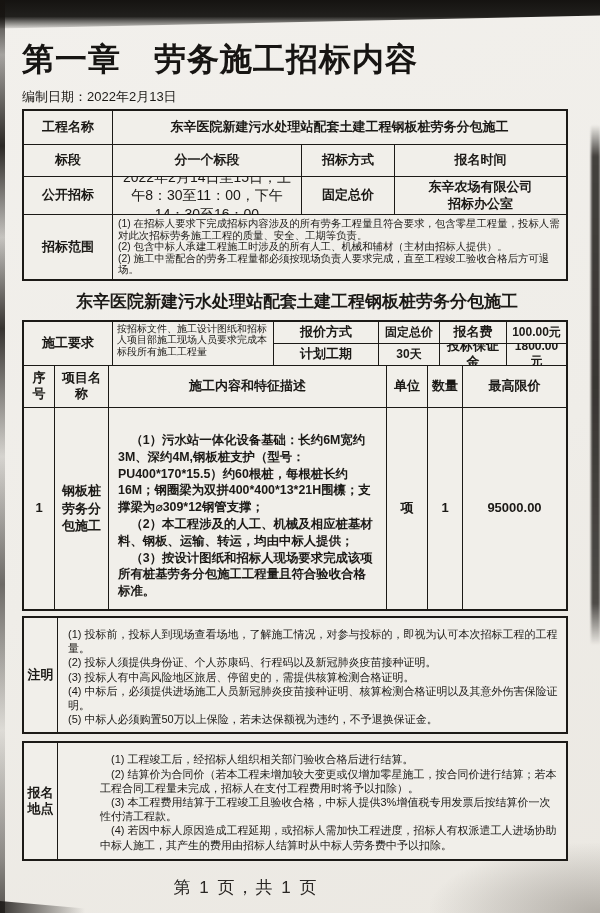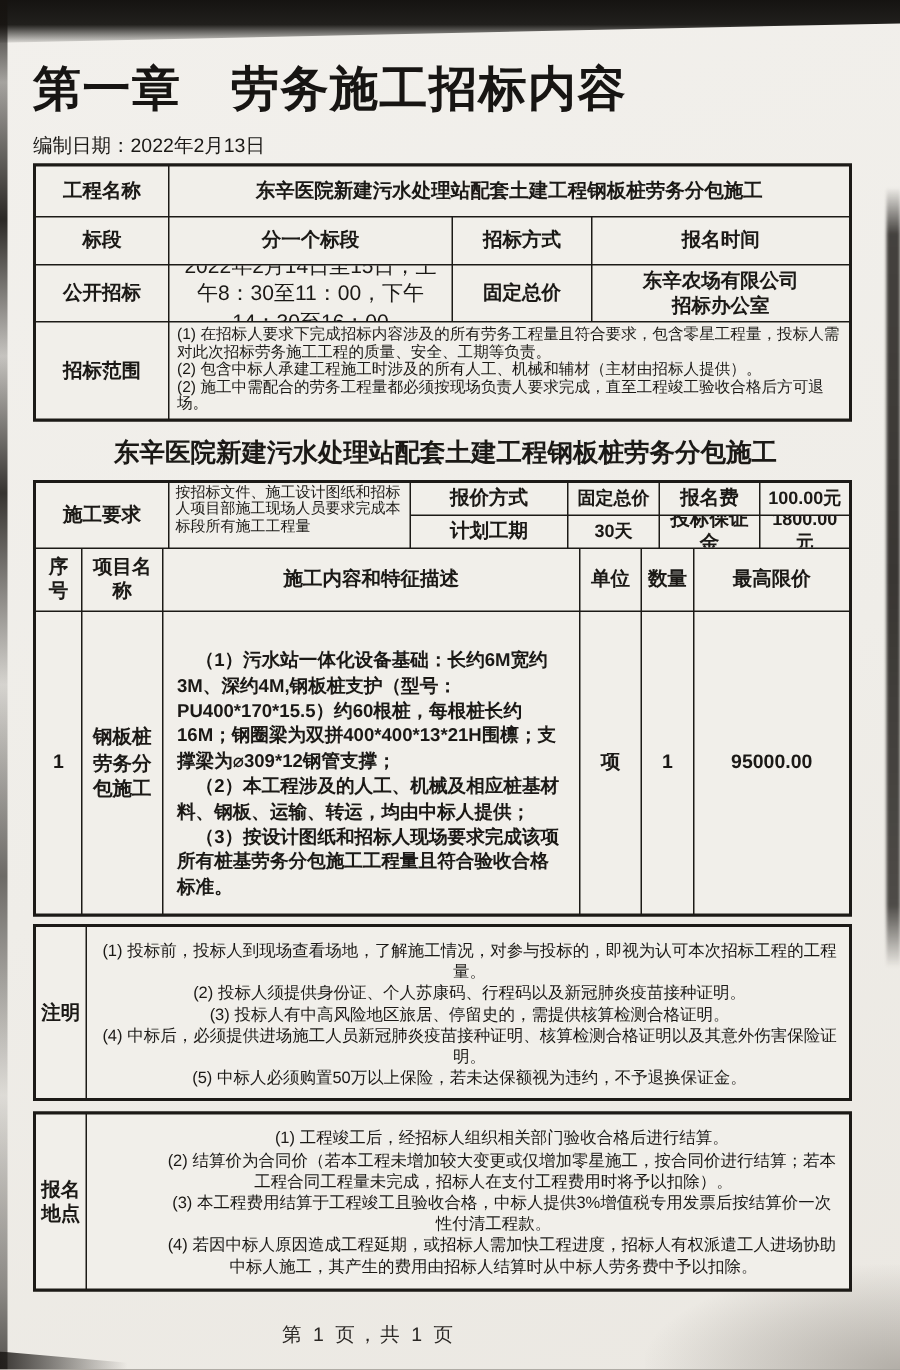--- a/index.html
+++ b/index.html
@@ -90,26 +90,26 @@
   .req-desc{font-size:10px;font-weight:500;line-height:11.5px;padding:1px 4px;}
   .fee{font-size:12px;}
   .secB{grid-template-columns:30px 53px 277px 40px 34px 1fr;grid-template-rows:41px 201px;}
   .desc-cell{display:block;text-align:left;font-size:12.4px;font-weight:600;line-height:16.8px;padding:24px 8px 6px 9px;}
   .desc-cell p{margin:0;text-indent:1em;}
   .name-cell{padding:2px 4px;line-height:1.35;}
   
   .tbl-note{grid-template-columns:33px 1fr;margin-top:5px;min-height:106px;}
   .tbl-settle{grid-template-columns:33px 1fr;margin-top:7px;min-height:120px;}
   .note-label{font-size:13px;font-weight:bold;line-height:1.3;padding:0;}
-  .note-body{display:block;text-align:center;font-size:11px;font-weight:500;line-height:14.2px;padding:9px 8px 6px 10px;}
+  .note-body{display:block;text-align:left;font-size:11px;font-weight:500;line-height:14.2px;padding:9px 8px 6px 10px;}
   .note-body p{margin:0;}
   .settle-body p{text-indent:1em;margin-left:32px;}
   .footer{
     position:absolute;left:0;bottom:14px;width:492px;text-align:center;
-    font-size:13px;font-weight:500;letter-spacing:2px;color:#2a2724;
+    font-size:17px;font-weight:500;letter-spacing:2px;color:#2a2724;
   }
 </style>
 </head>
 <body>
 
 <div class="page">
 
   <div class="scan-top"></div>
   <div class="scan-left"></div>
   <div class="scan-right"></div>

